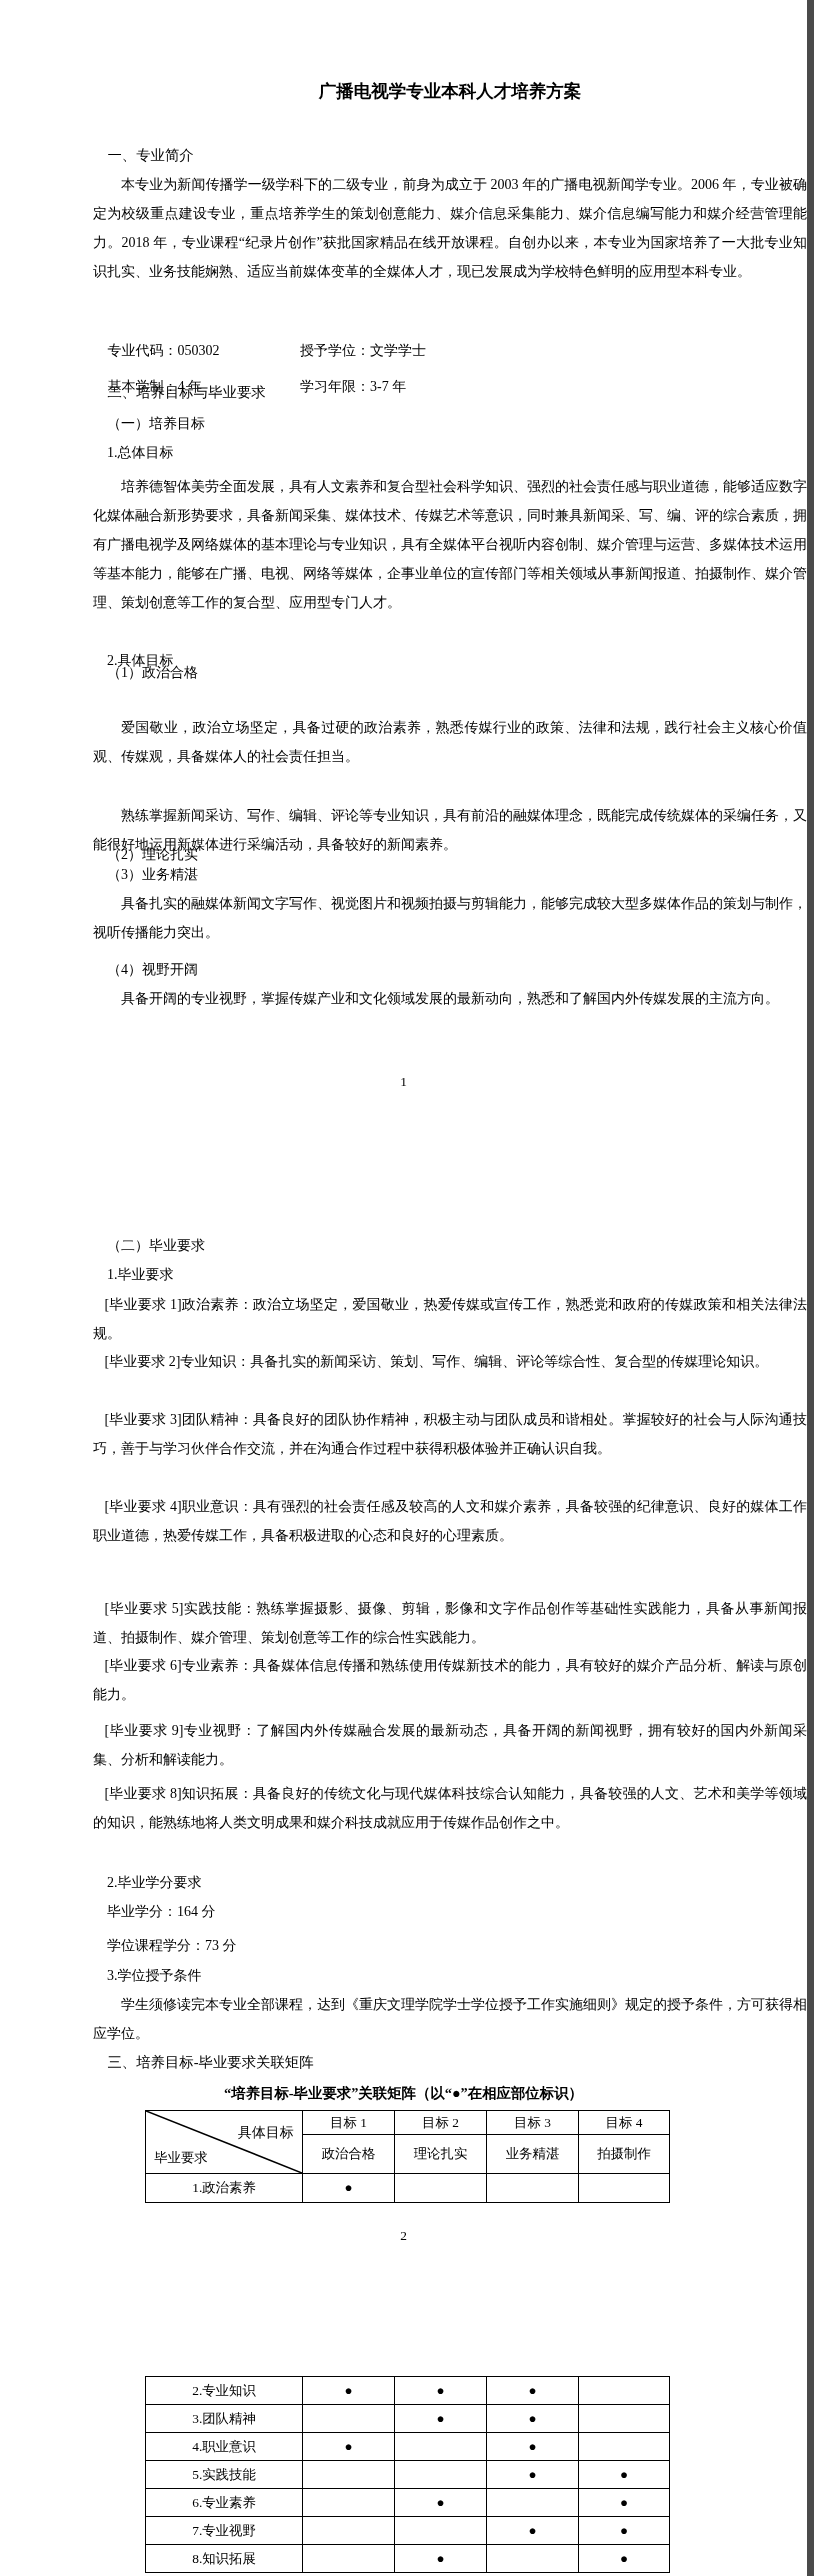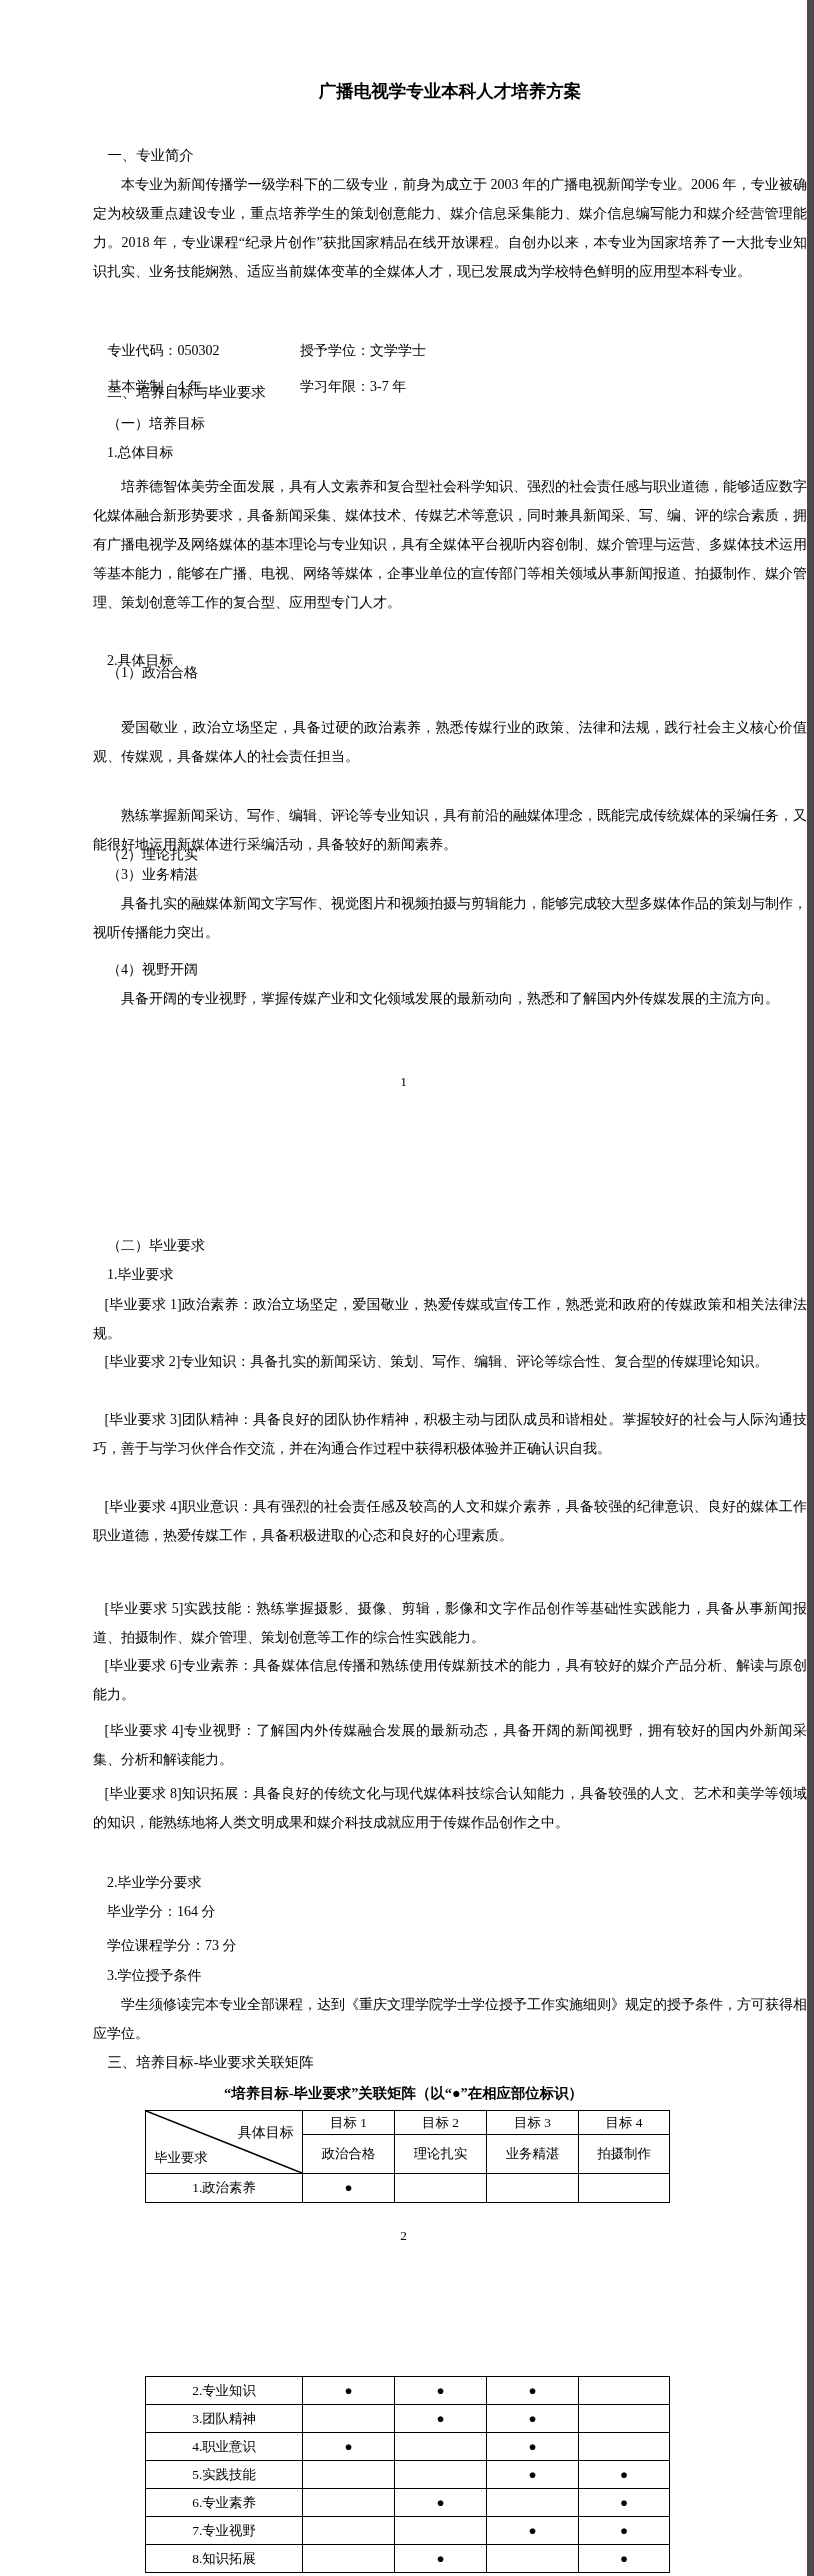--- a/index.html
+++ b/index.html
@@ -66,21 +66,21 @@
   <div class="abs pagenum" style="top:1075px;">1</div>
 
   <div class="abs h2" style="top:1231px;">（二）毕业要求</div>
   <div class="abs h2" style="top:1260px;">1.毕业要求</div>
   <div class="abs para para-req" style="top:1290px;">[毕业要求 1]政治素养：政治立场坚定，爱国敬业，热爱传媒或宣传工作，熟悉党和政府的传媒政策和相关法律法规。</div>
   <div class="abs para para-req" style="top:1347px;">[毕业要求 2]专业知识：具备扎实的新闻采访、策划、写作、编辑、评论等综合性、复合型的传媒理论知识。</div>
   <div class="abs para para-req" style="top:1405px;">[毕业要求 3]团队精神：具备良好的团队协作精神，积极主动与团队成员和谐相处。掌握较好的社会与人际沟通技巧，善于与学习伙伴合作交流，并在沟通合作过程中获得积极体验并正确认识自我。</div>
   <div class="abs para para-req" style="top:1492px;">[毕业要求 4]职业意识：具有强烈的社会责任感及较高的人文和媒介素养，具备较强的纪律意识、良好的媒体工作职业道德，热爱传媒工作，具备积极进取的心态和良好的心理素质。</div>
   <div class="abs para para-req" style="top:1594px;">[毕业要求 5]实践技能：熟练掌握摄影、摄像、剪辑，影像和文字作品创作等基础性实践能力，具备从事新闻报道、拍摄制作、媒介管理、策划创意等工作的综合性实践能力。</div>
   <div class="abs para para-req" style="top:1651px;">[毕业要求 6]专业素养：具备媒体信息传播和熟练使用传媒新技术的能力，具有较好的媒介产品分析、解读与原创能力。</div>
-  <div class="abs para para-req" style="top:1716px;">[毕业要求 4]专业视野：了解国内外传媒融合发展的最新动态，具备开阔的新闻视野，拥有较好的国内外新闻采集、分析和解读能力。</div>
+  <div class="abs para para-req" style="top:1716px;">[毕业要求 9]专业视野：了解国内外传媒融合发展的最新动态，具备开阔的新闻视野，拥有较好的国内外新闻采集、分析和解读能力。</div>
   <div class="abs para para-req" style="top:1779px;">[毕业要求 8]知识拓展：具备良好的传统文化与现代媒体科技综合认知能力，具备较强的人文、艺术和美学等领域的知识，能熟练地将人类文明成果和媒介科技成就应用于传媒作品创作之中。</div>
 
   <div class="abs h2" style="top:1868px;">2.毕业学分要求</div>
   <div class="abs h2" style="top:1897px;">毕业学分：164 分</div>
   <div class="abs h2" style="top:1931px;">学位课程学分：73 分</div>
   <div class="abs h2" style="top:1961px;">3.学位授予条件</div>
   <div class="abs para" style="top:1990px;">学生须修读完本专业全部课程，达到《重庆文理学院学士学位授予工作实施细则》规定的授予条件，方可获得相应学位。</div>
 
   <div class="abs h1" style="top:2048px;">三、培养目标-毕业要求关联矩阵</div>
   <div class="abs caption" style="top:2079px;">“培养目标-毕业要求”关联矩阵（以“●”在相应部位标识）</div>

